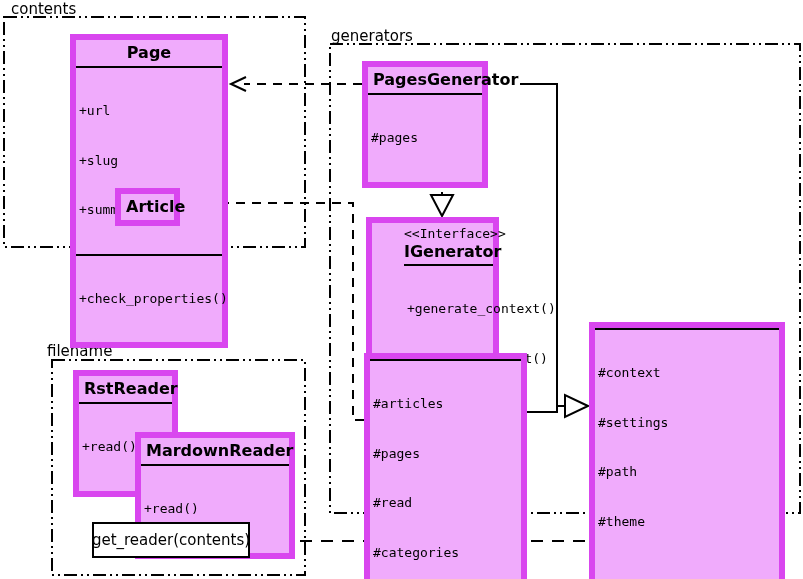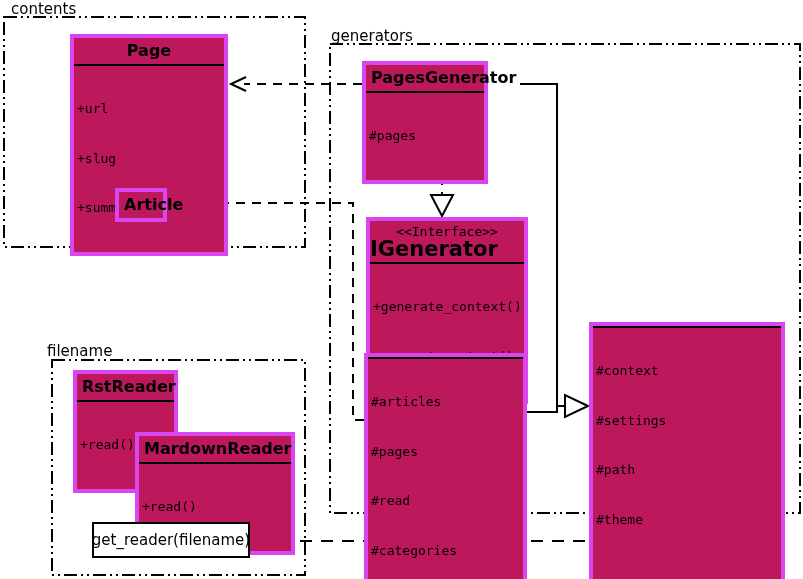--- a/index.html
+++ b/index.html
@@ -1,23 +1,23 @@
 <!DOCTYPE html>
 <html><head>
 <meta charset="utf-8">
 <style>
   html,body{margin:0;padding:0;background:#ffffff;}
   #stage{position:relative;width:803px;height:579px;background:#ffffff;overflow:hidden;
          font-family:"DejaVu Sans",sans-serif;color:#000;}
   #wires{position:absolute;left:0;top:0;width:803px;height:579px;}
   .pkg-label{position:absolute;font-size:15px;line-height:15px;color:#000;}
-  .cls{position:absolute;background:#be185d;border:4px solid #d946ef;box-sizing:border-box;}
+  .cls{position:absolute;background:#f0abfc;border:6px solid #d946ef;box-sizing:border-box;}
   .cls .title{font-weight:bold;font-size:16px;line-height:24px;text-align:center;padding:1px 5px;white-space:nowrap;}
   .cls .stereo{font-family:"DejaVu Sans Mono",monospace;font-weight:normal;font-size:13px;line-height:15px;text-align:center;padding-top:3px;}
-  .cls .name2{font-weight:bold;font-size:21px;line-height:21px;text-align:left;padding-bottom:2px;}
+  .cls .name2{font-weight:bold;font-size:16px;line-height:21px;text-align:left;padding-bottom:2px;}
   .cls .comp{border-top:2px solid #000;font-family:"DejaVu Sans Mono",monospace;font-size:13px;line-height:16.5px;padding:2px 3px;white-space:pre;}
   .plainbox{position:absolute;background:#fff;border:2px solid #000;box-sizing:border-box;
             font-size:15px;display:flex;align-items:center;justify-content:center;white-space:nowrap;}
 </style>
 </head>
 <body>
 
 <div id="stage">
 
   <svg id="wires" viewBox="0 0 803 579" fill="none" stroke="#000" stroke-width="2">
@@ -78,34 +78,37 @@
   <div class="pkg-label" style="left:331px;top:29px;">generators</div>
   <div class="pkg-label" style="left:47px;top:344px;">filename</div>
 
   <div class="cls" style="left:70px;top:34px;width:158px;">
     <div class="title">Page</div>
     <div class="comp">
       <div>+url</div>
       <div>+slug</div>
       <div>+summary</div>
     </div>
+    <div class="comp">
+      <div>+check_properties()</div>
+    </div>
   </div>
 
-  <div class="cls" style="left:115px;top:188px;width:52px;">
+  <div class="cls" style="left:115px;top:188px;width:65px;">
     <div class="title">Article</div>
   </div>
 
   <div class="cls" style="left:362px;top:61px;width:126px;">
     <div class="title">PagesGenerator</div>
     <div class="comp">
       <div>#pages</div>
     </div>
   </div>
 
-  <div class="cls" style="left:366px;top:217px;width:162px;">
+  <div class="cls" style="left:366px;top:217px;width:133px;padding-left:32px;">
     <div class="stereo">&lt;&lt;Interface&gt;&gt;</div>
     <div class="name2">IGenerator</div>
     <div class="comp">
       <div>+generate_context()</div>
       <div>+generate_output()</div>
     </div>
   </div>
 
   <div class="cls" style="left:364px;top:353px;width:163px;">
     <div class="comp">
@@ -137,16 +140,16 @@
   </div>
 
   <div class="cls" style="left:135px;top:432px;width:160px;">
     <div class="title">MardownReader</div>
     <div class="comp">
       <div>+read()</div>
     </div>
   </div>
 
   <div class="plainbox" style="left:92px;top:522px;width:158px;height:36px;">
-    <span>get_reader(filename)</span>
+    <span>get_reader(contents)</span>
   </div>
 
 </div>
 
 </body></html>

